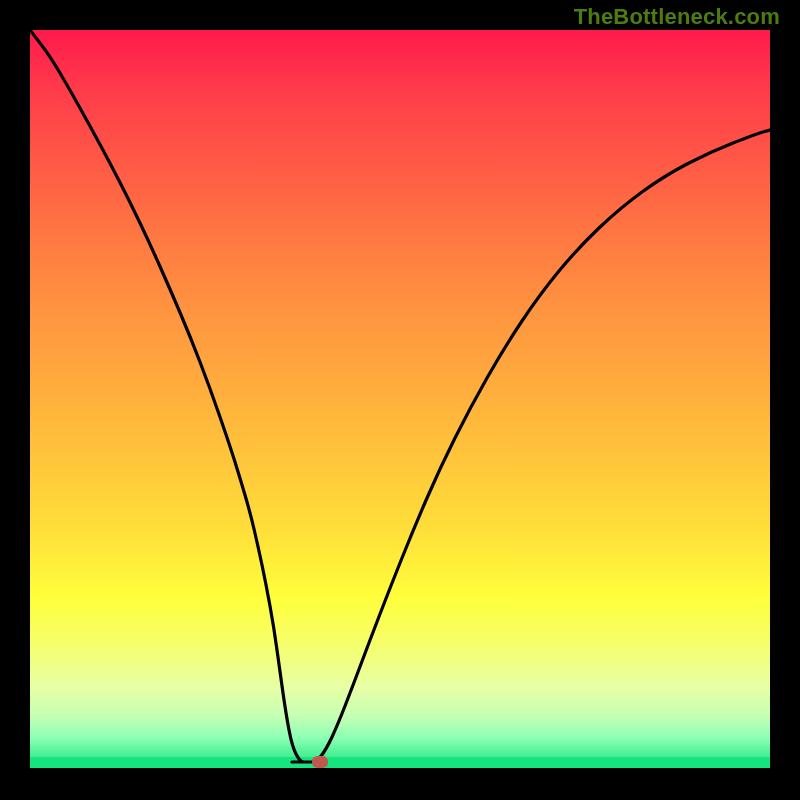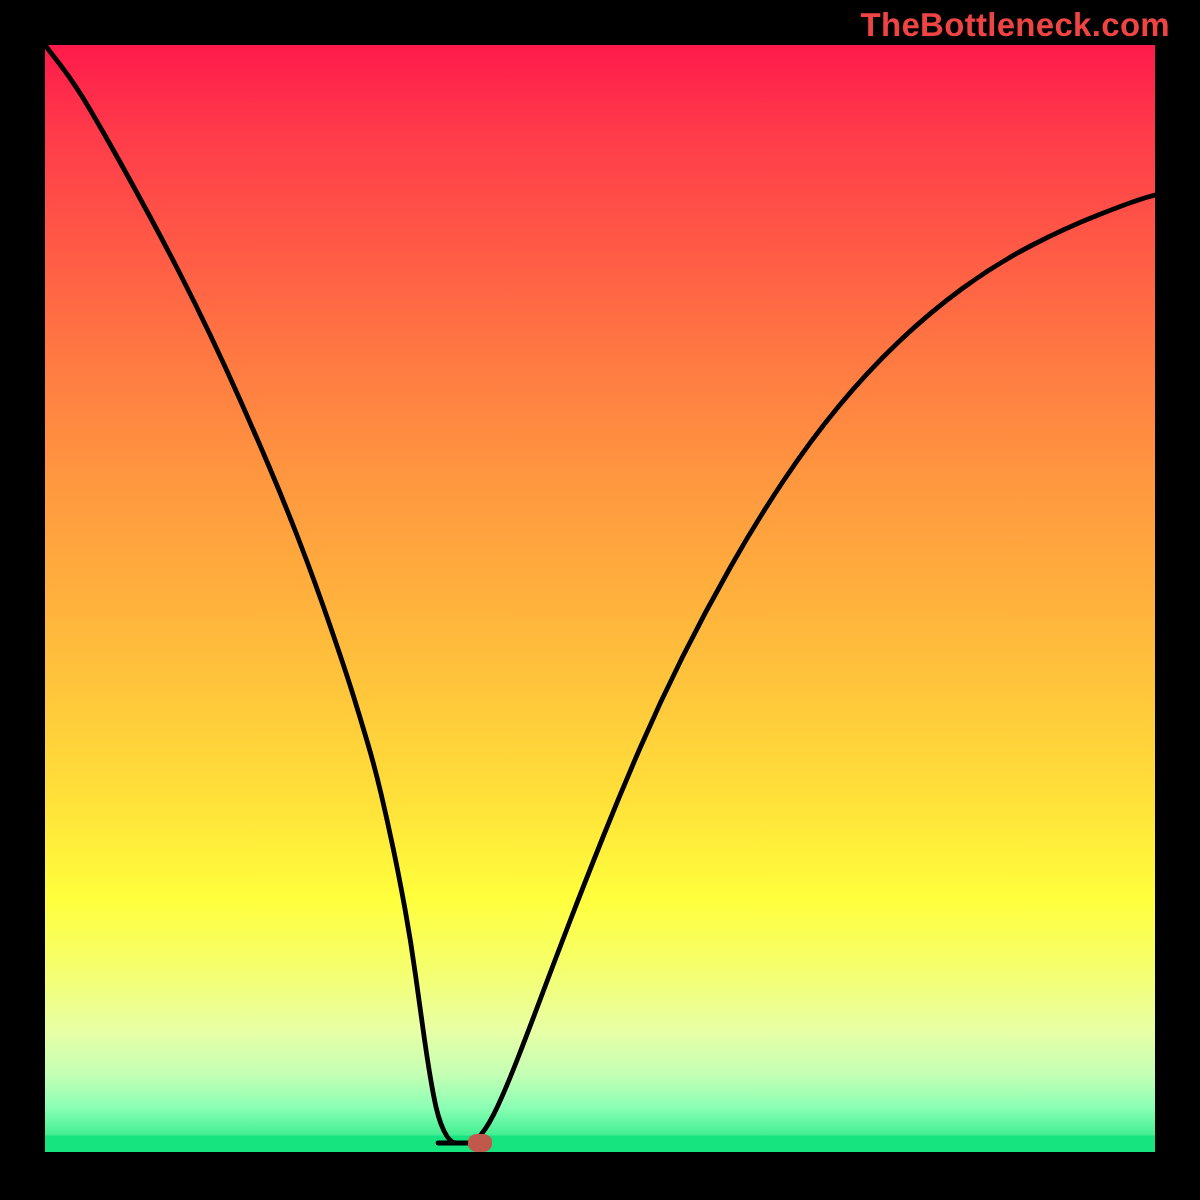--- a/index.html
+++ b/index.html
@@ -13,21 +13,21 @@
   .frame {
     position: relative;
     width: 800px;
     height: 800px;
     background: #000;
   }
   .watermark {
     position: absolute;
     top: 4px;
     right: 20px;
-    color: #ef4444;
+    color: #4d7c0f;
     font-size: 22px;
     font-weight: 600;
     letter-spacing: 0.2px;
     z-index: 5;
   }
   .plot-area {
     position: absolute;
     left: 30px;
     top: 30px;
     width: 740px;

